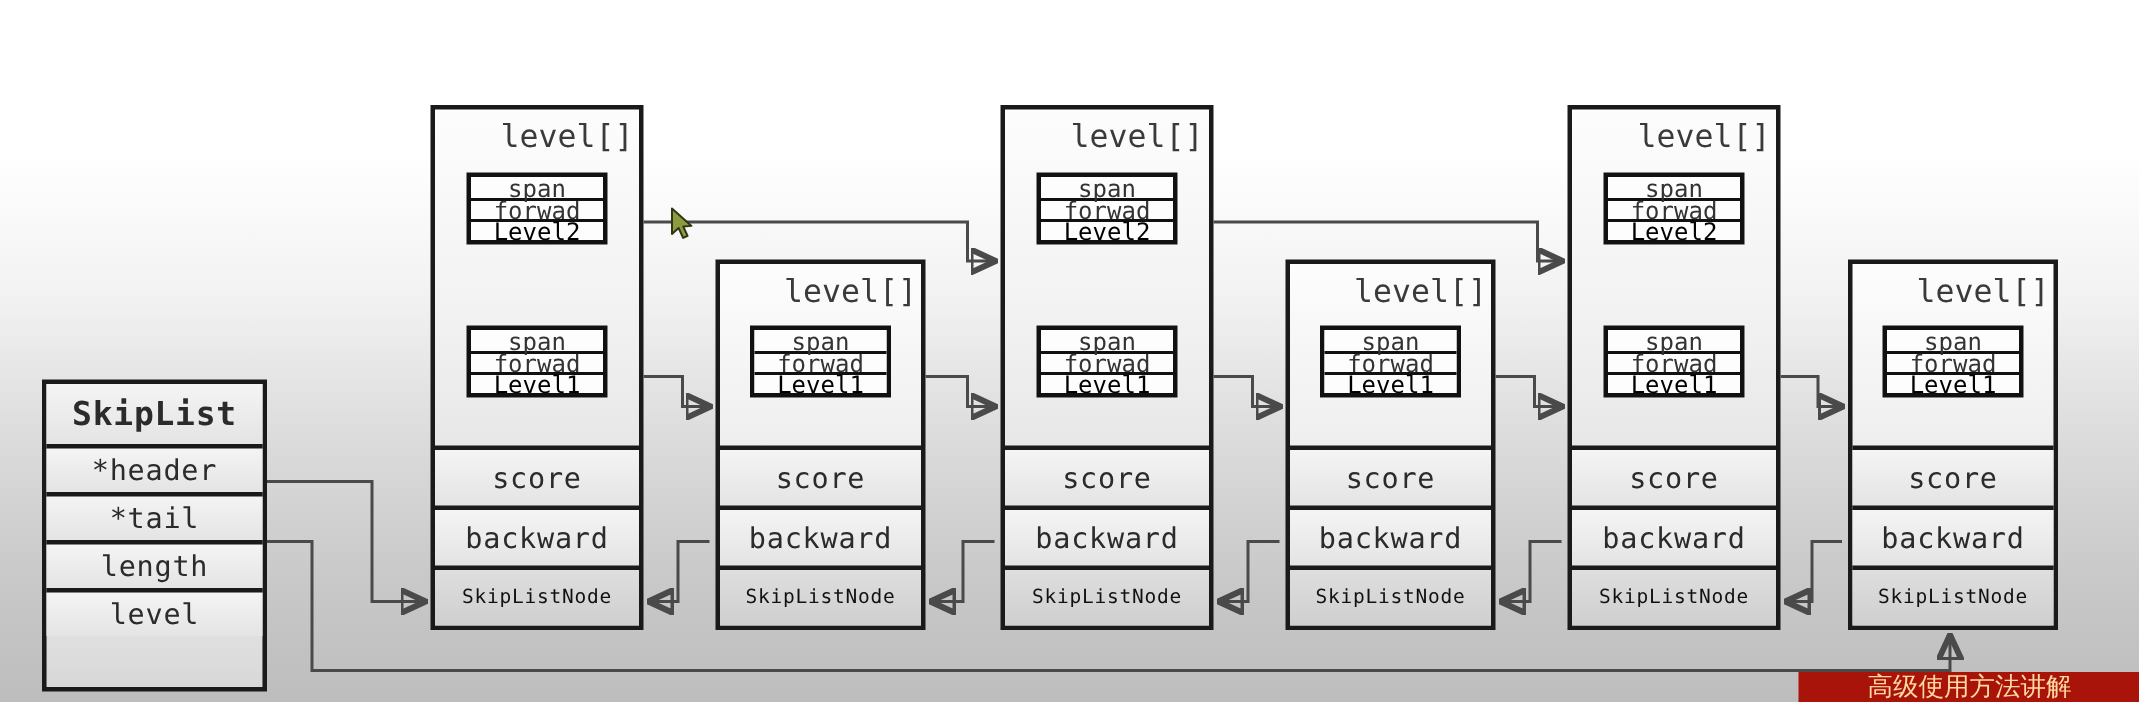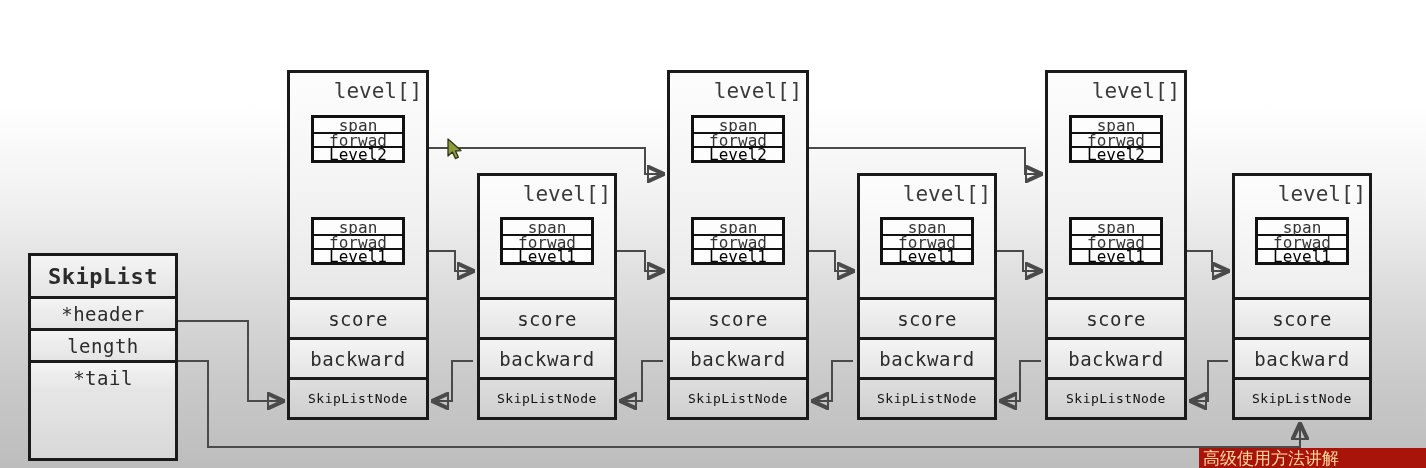--- a/index.html
+++ b/index.html
@@ -65,33 +65,34 @@
   #cursor{position:absolute;z-index:20;left:447px;top:138px;width:18px;height:24px;}
 
   
   #banner{
     position:absolute;left:1199px;bottom:0;width:227px;height:20px;
     background:#a81409;z-index:15;overflow:hidden;
   }
   #banner .btext{
     color:#ffd9a0;font-size:17px;line-height:20px;
     font-family:"DejaVu Sans","Liberation Sans",sans-serif;
-    white-space:nowrap;padding-left:4px;
+    white-space:nowrap;padding-left:4px;margin-left:42px;
   }
 </style>
 </head>
 <body>
 
 <div id="stage">
 
   <div class="outer" id="skiplist">
     <div class="row first title">SkipList</div>
     <div class="row">*header</div>
+    <div class="row">*tail</div>
     <div class="row">length</div>
-    <div class="row">*tail</div>
+    <div class="row">level</div>
   </div>
 
   <div class="outer node" id="node1" style="left:287px;top:70px;width:142px;height:350px;">
     <div class="caption">level[]</div>
     <div class="lvlblock" style="top:42px;">
       <div class="cell first">span</div>
       <div class="cell">forwad</div>
       <div class="cell lvl">Level2</div>
     </div>
     <div class="lvlblock" style="top:144px;">

